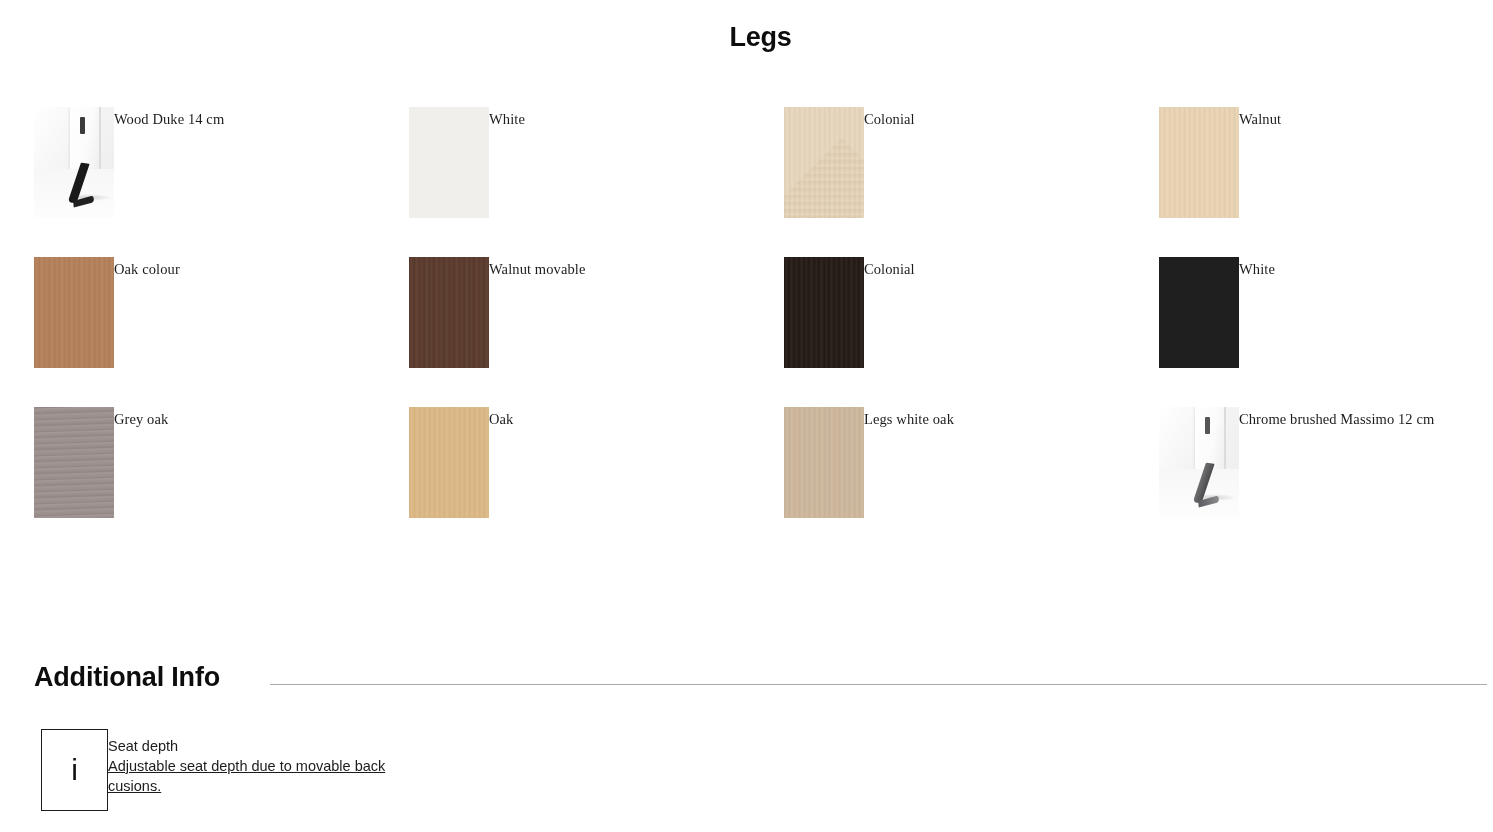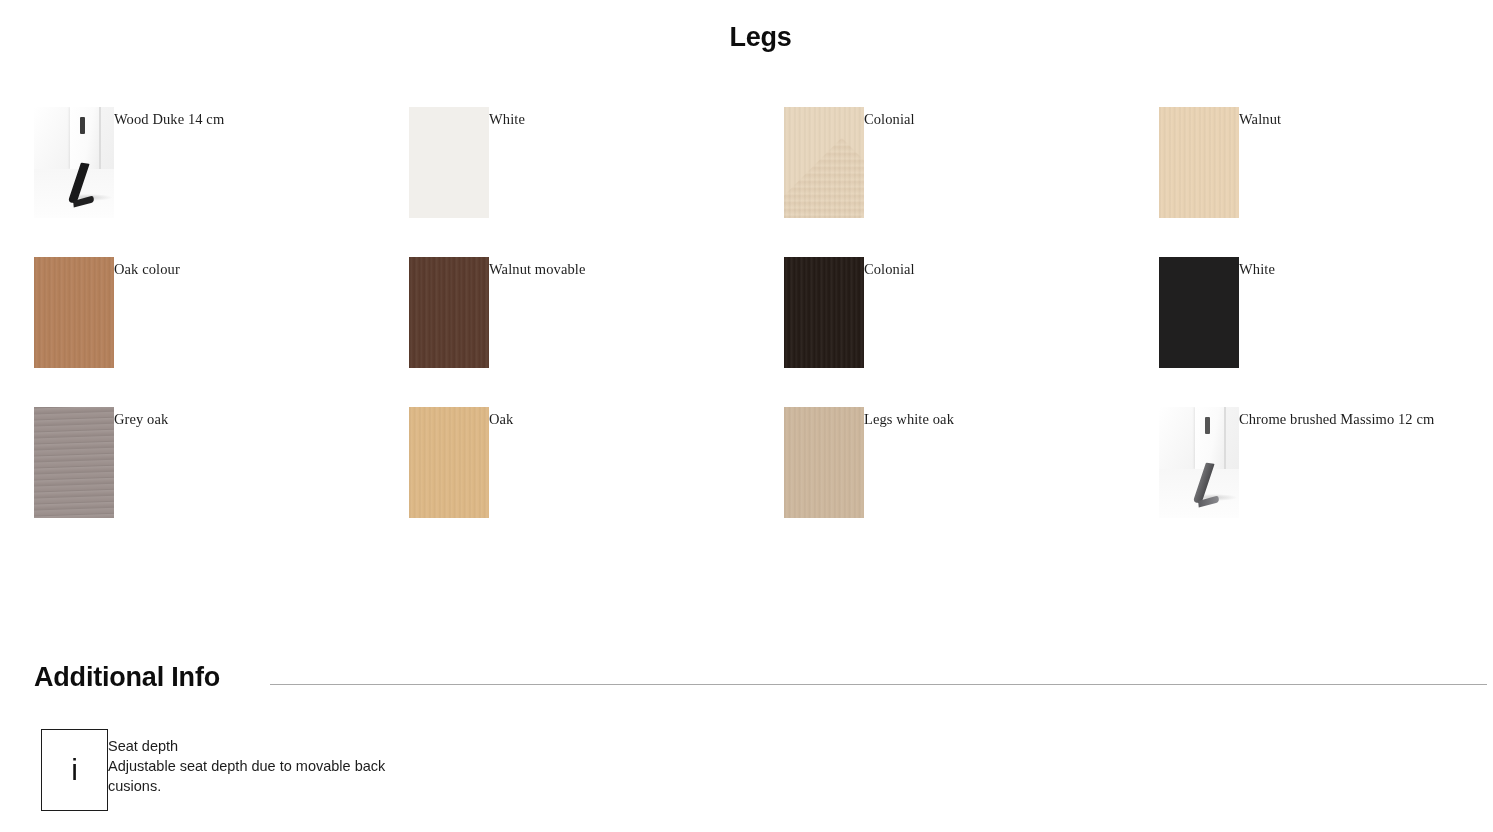--- a/index.html
+++ b/index.html
@@ -225,21 +225,21 @@
     background: #ffffff;
   }
   .info-text {
     padding-top: 7px;
     font-size: 14.5px;
     line-height: 20px;
     color: #1c1c1c;
     max-width: 330px;
   }
   .info-title { display: block; }
-  .info-desc { display: block; }
+  .info-desc { display: block; text-decoration: underline; }
 </style>
 </head>
 <body>
 
 <div class="section-head" id="legs-head">
   <span class="section-title">Legs</span>
   <span class="section-rule"></span>
 </div>
 
 <div class="swatch-grid" id="legs-grid">

